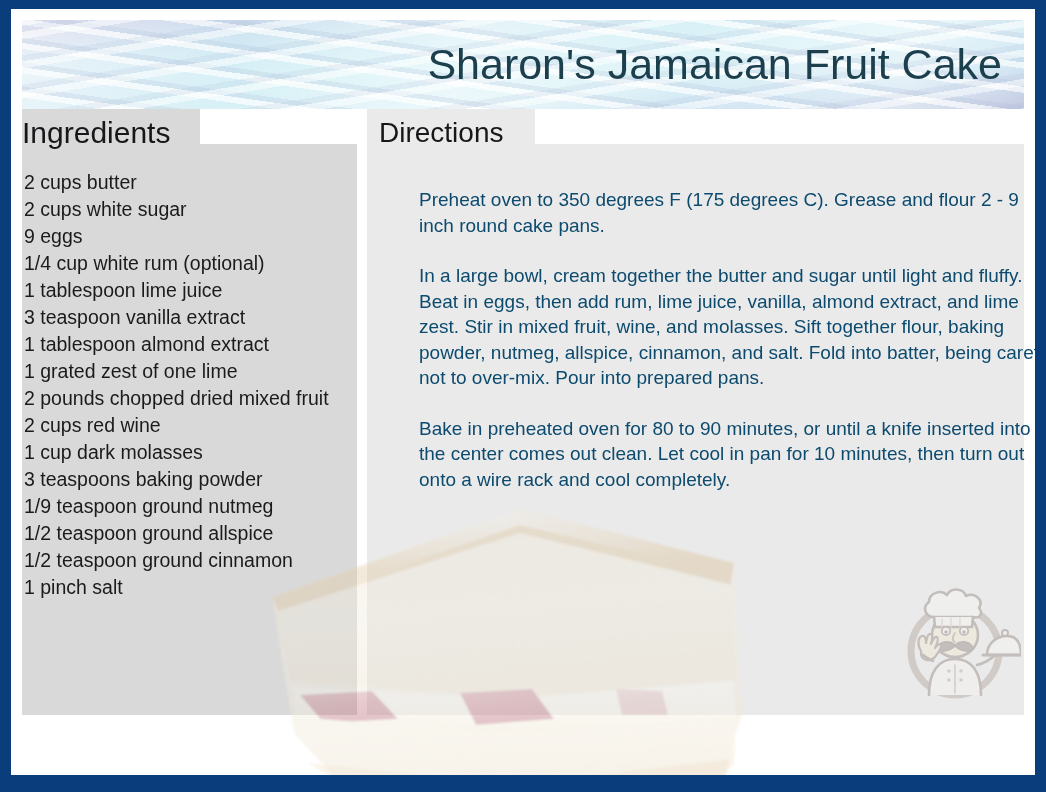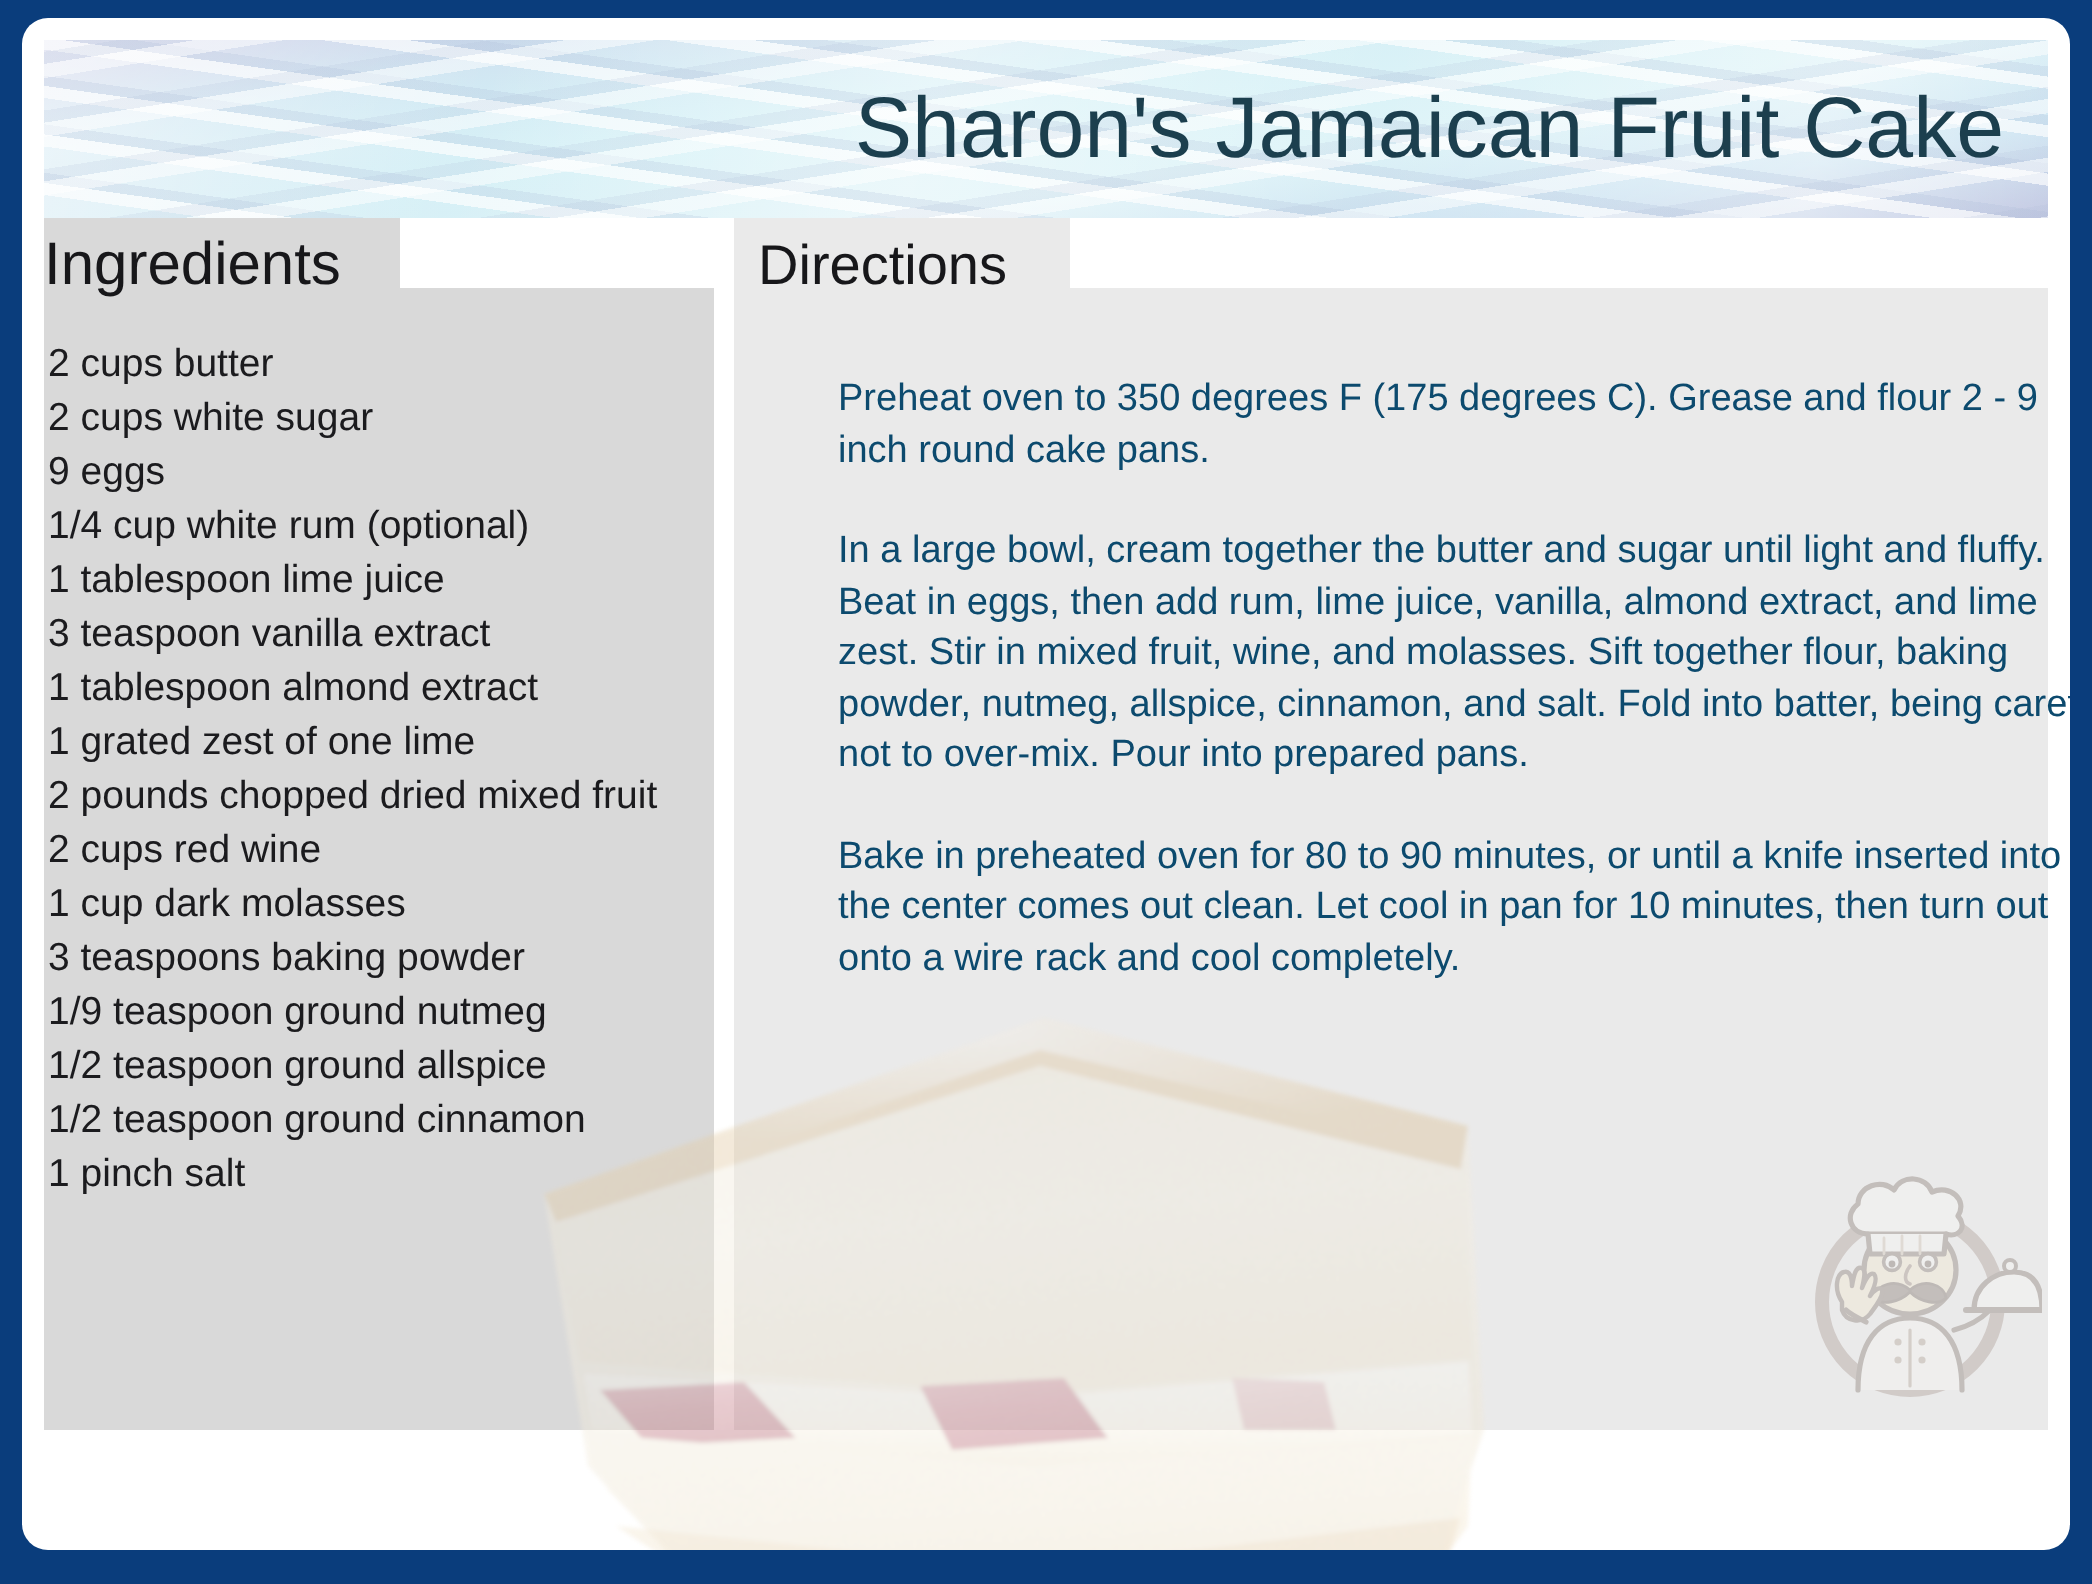--- a/index.html
+++ b/index.html
@@ -23,21 +23,20 @@
     background: #0a3d7c;
     box-sizing: border-box;
   }
   #page {
     position: absolute;
     left: 11px;  top: 9px;
     width: 1024px;
     height: 766px;
     background: #ffffff;
     overflow: hidden;
-    border-radius: 13px;
   }
 
   
   #banner {
     position: absolute;
     left: 11px;  top: 11px;
     width: 1002px;
     height: 89px;
     background:
       linear-gradient(105deg, rgba(255,255,255,.55) 0%, rgba(255,255,255,0) 22%,

